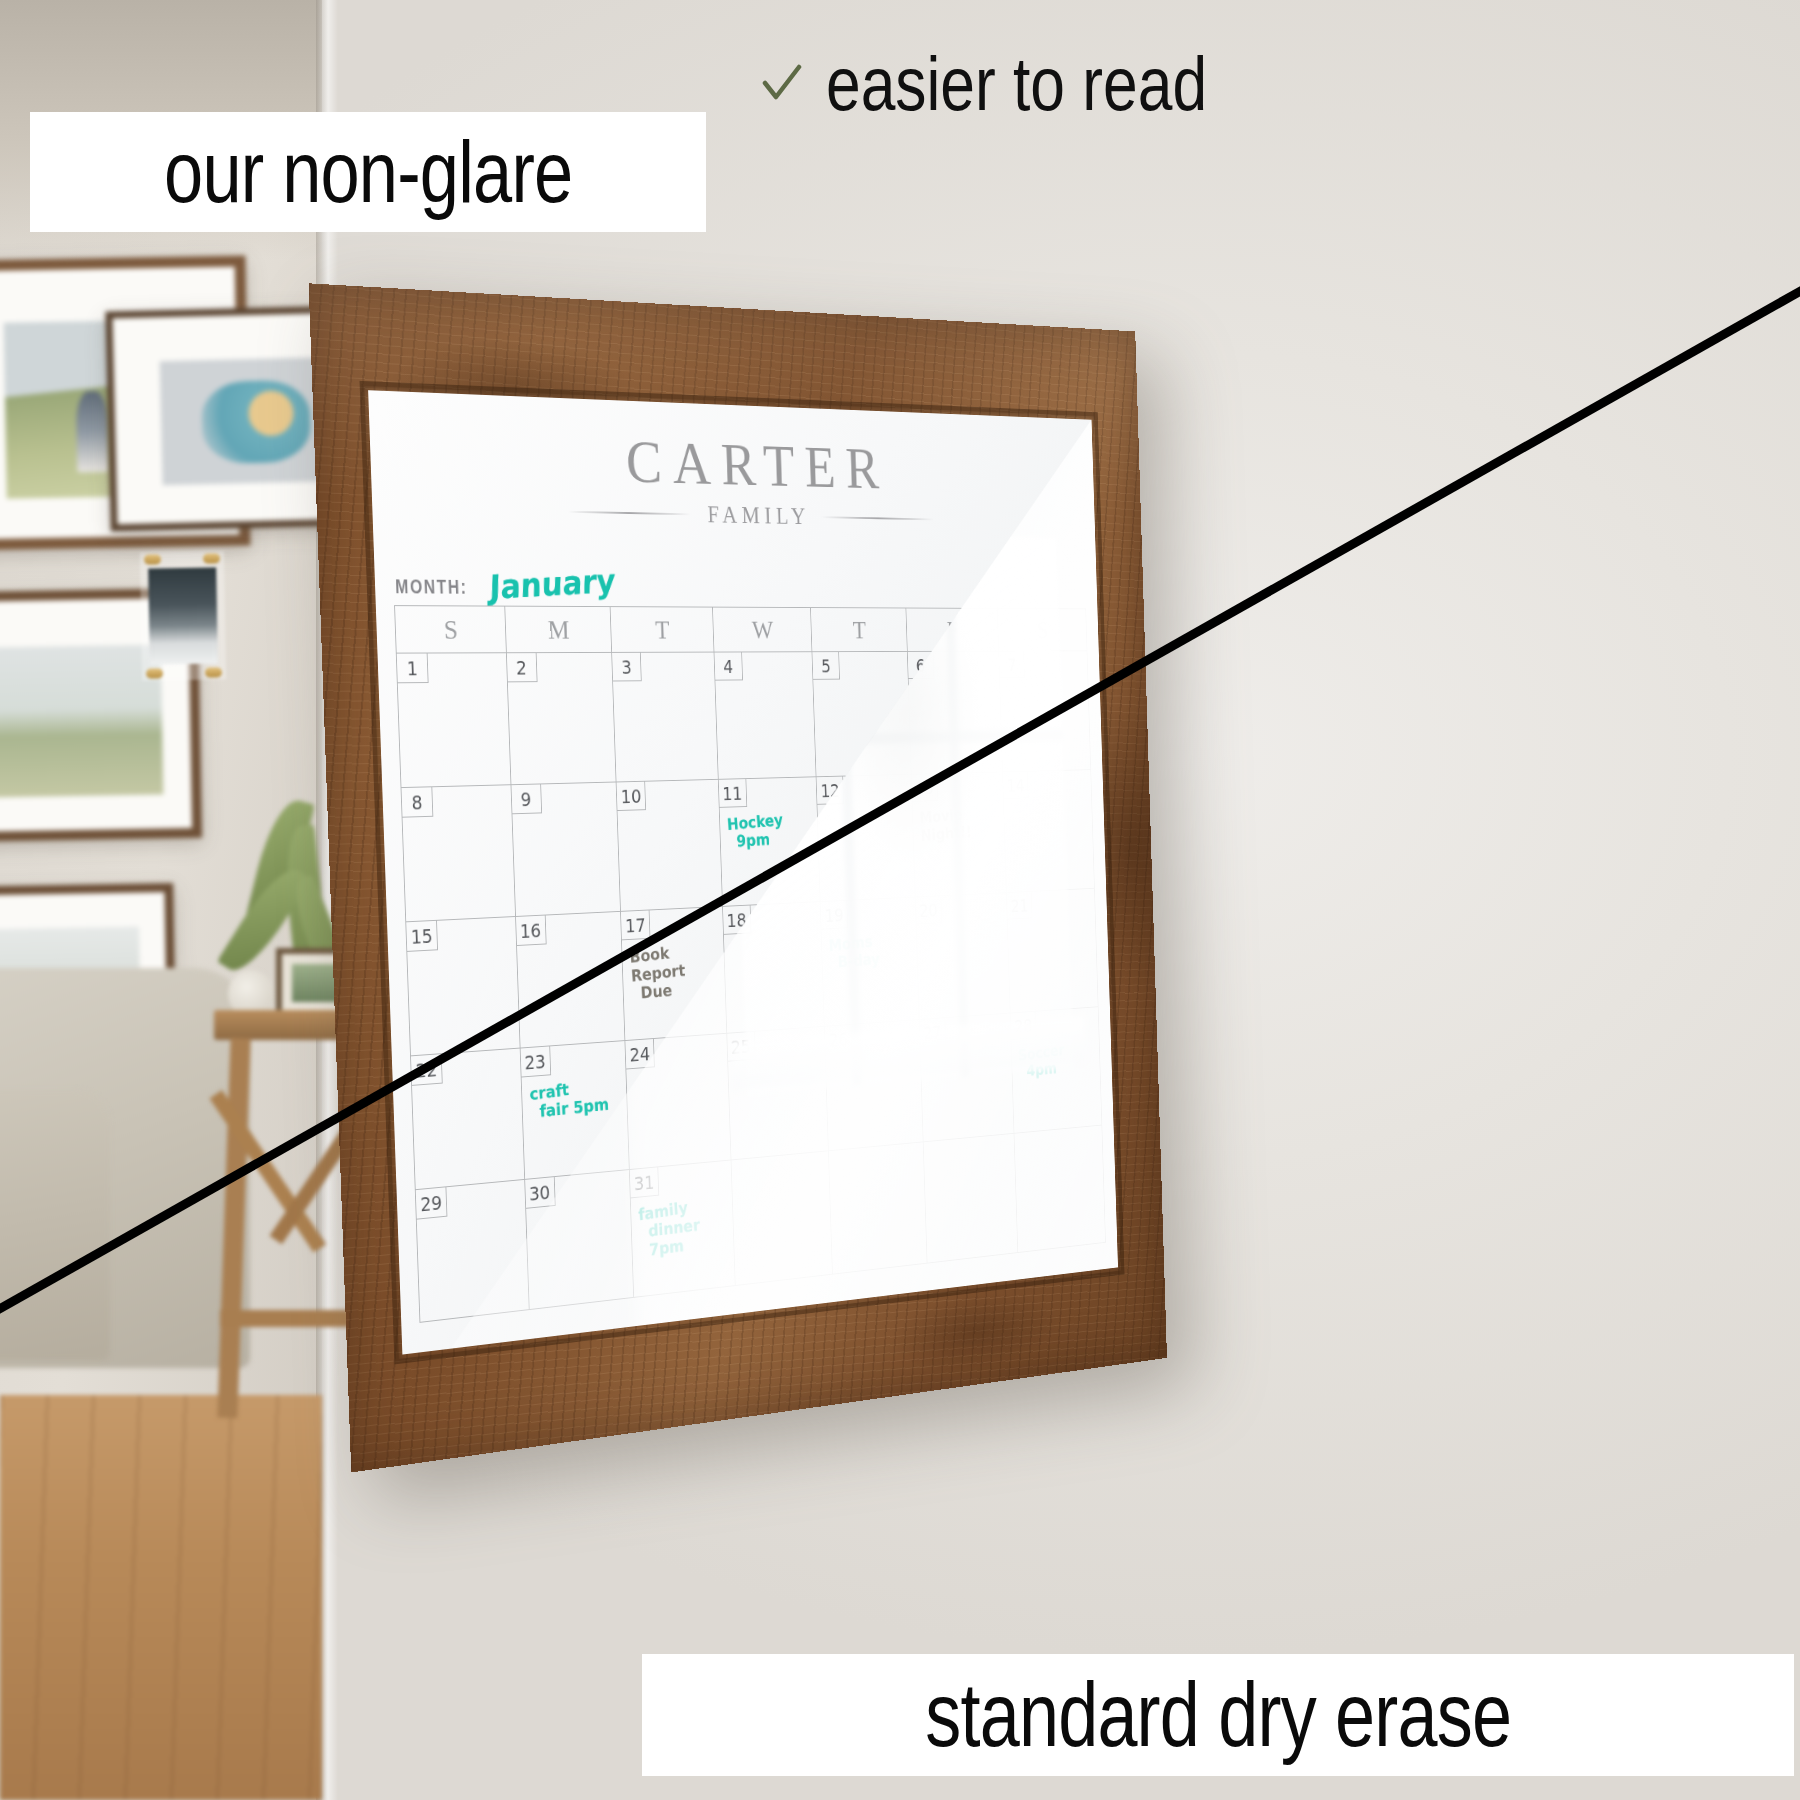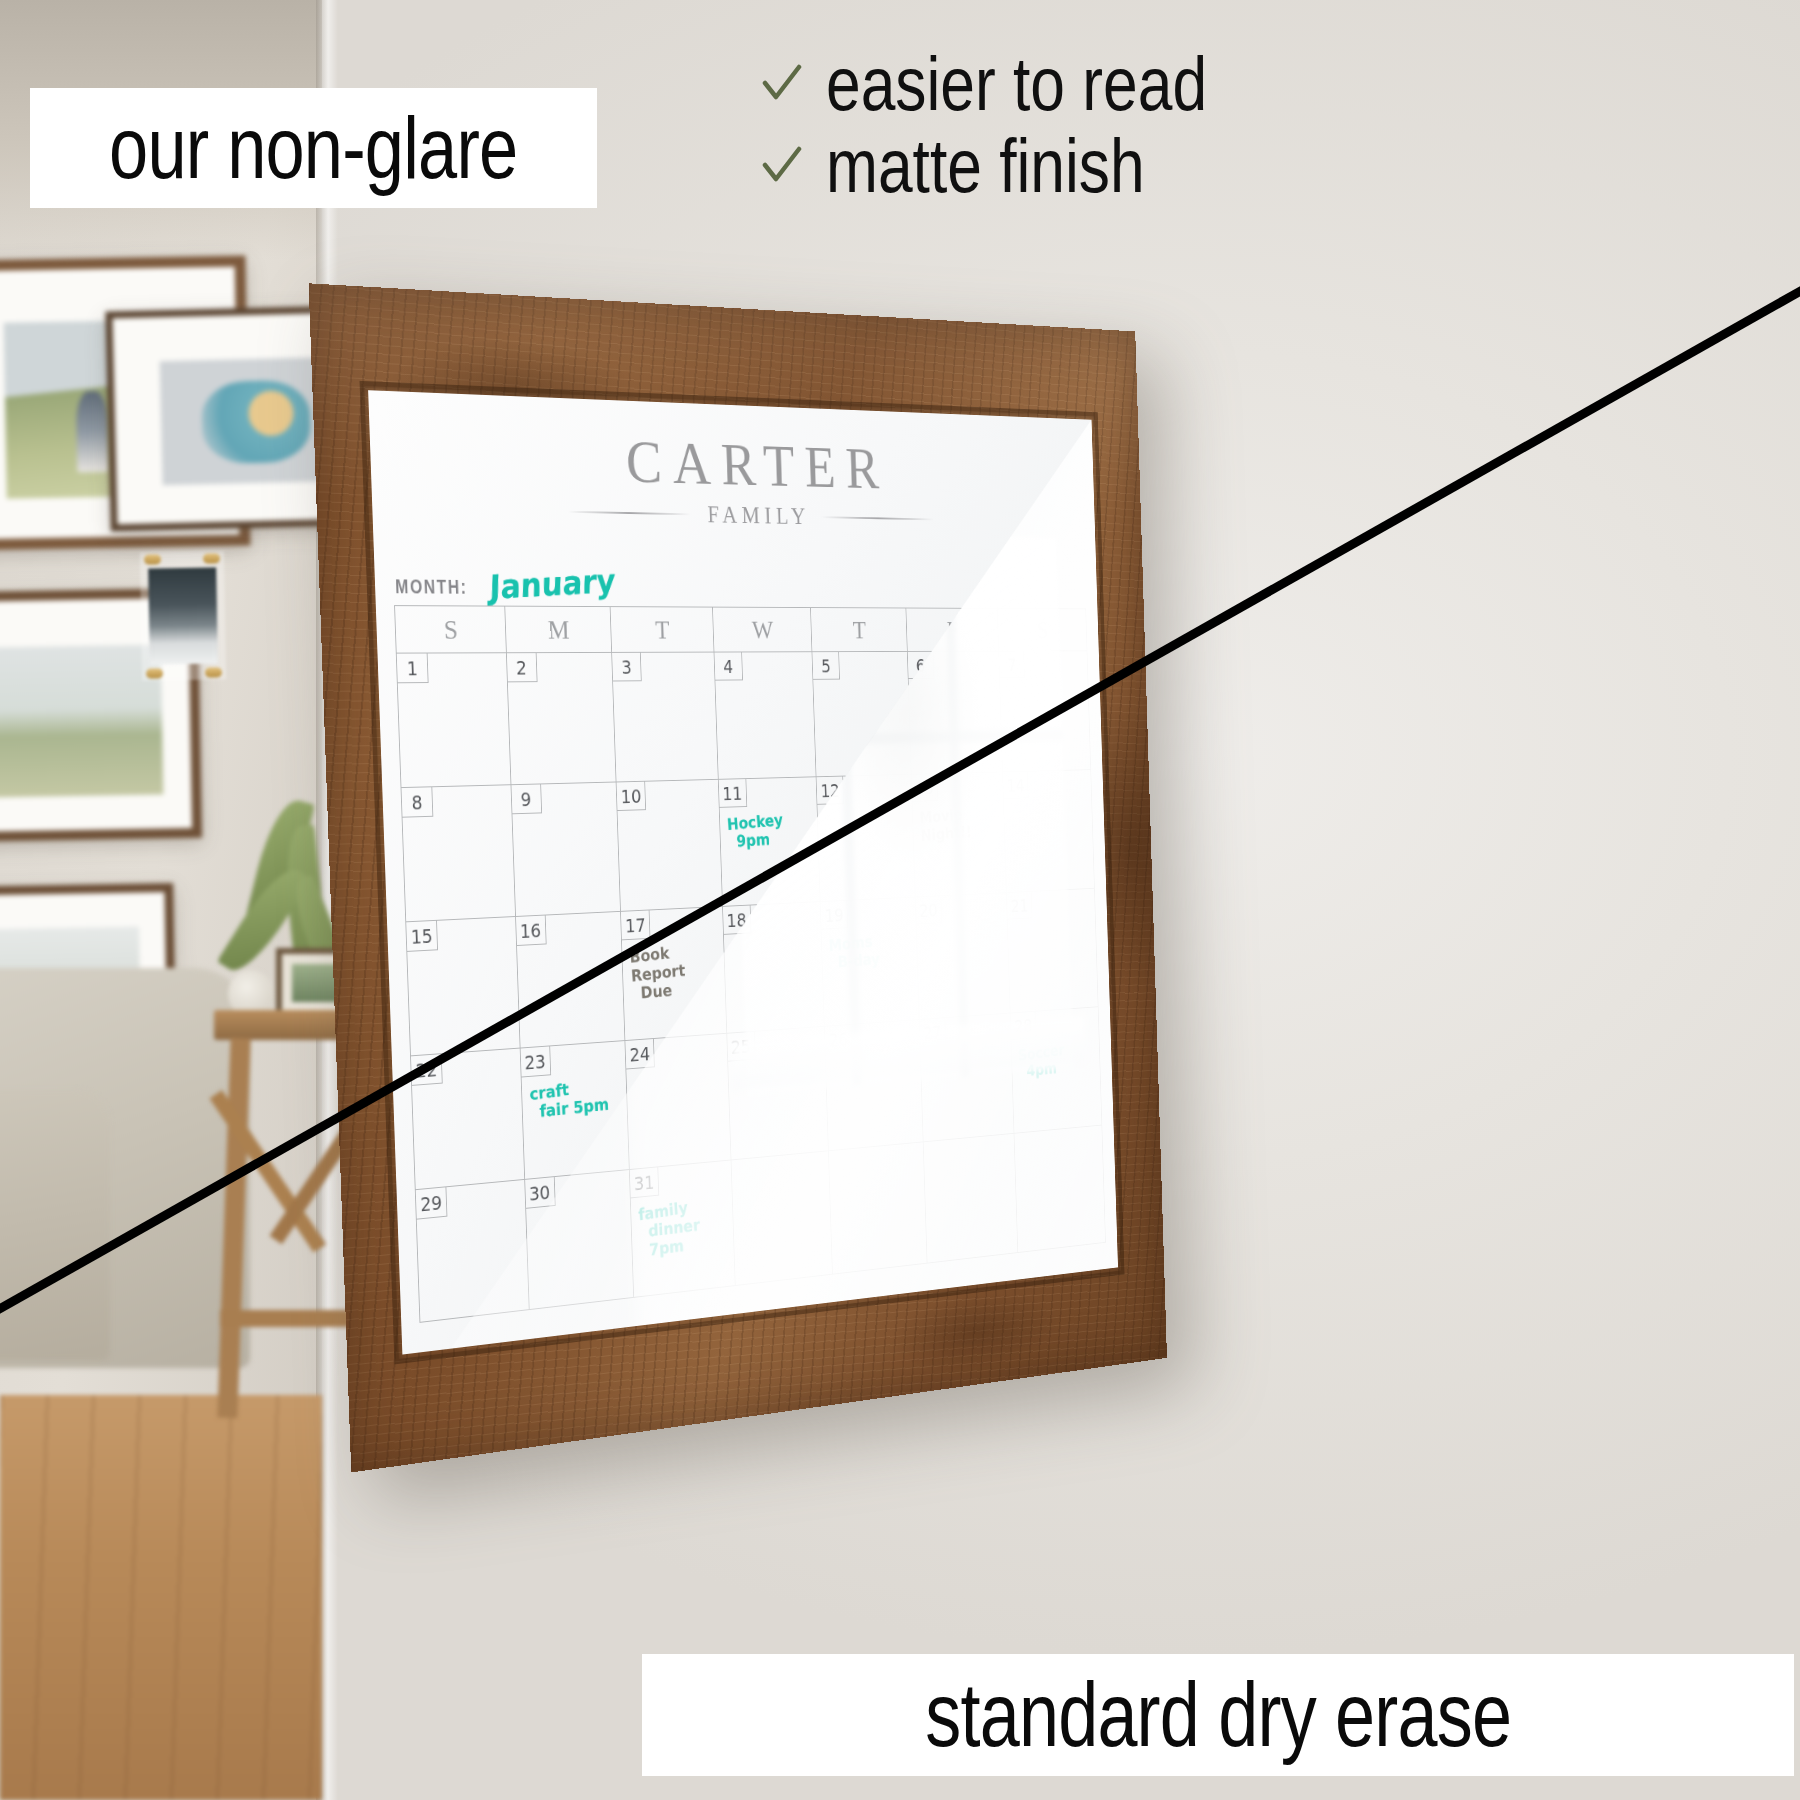--- a/index.html
+++ b/index.html
@@ -257,21 +257,21 @@
   
   .label-box {
     position:absolute; background:#ffffff;
     display:flex; align-items:center; justify-content:center;
   }
   .label-box span {
     font-family:"Liberation Sans Narrow","Liberation Sans",sans-serif;
     color:#0a0a0a; font-weight:400; white-space:nowrap;
     transform:scaleX(.80); transform-origin:center;
   }
-  #label-nonglare { left:30px; top:88px; width:567px; height:120px; }
+  #label-nonglare { left:30px; top:112px; width:676px; height:120px; }
   #label-nonglare span { font-size:88px; letter-spacing:-1px; }
   #label-standard { left:642px; top:1654px; width:1152px; height:122px; }
   #label-standard span { font-size:90px; letter-spacing:-1px; }
 
   #bullets { position:absolute; left:760px; top:42px; width:1010px; }
   .bullet { display:flex; align-items:center; gap:22px; height:82px; }
   .bullet .chk {
     width:44px; height:44px; flex:0 0 44px; position:relative;
   }
   .bullet .chk svg { width:44px; height:44px; display:block; }
@@ -530,21 +530,13 @@
 
 <div id="bullets">
     <div class="bullet">
       <span class="chk">
         <svg viewBox="0 0 44 44">
           <path d="M5 22 L16 36 L39 6" fill="none" stroke="#5d6a45" stroke-width="4.5" stroke-linecap="round" stroke-linejoin="round"></path>
         </svg>
       </span>
       <span class="btext">easier to read</span>
     </div>
-    <div class="bullet">
-      <span class="chk">
-        <svg viewBox="0 0 44 44">
-          <path d="M5 22 L16 36 L39 6" fill="none" stroke="#5d6a45" stroke-width="4.5" stroke-linecap="round" stroke-linejoin="round"></path>
-        </svg>
-      </span>
-      <span class="btext">matte finish</span>
-    </div>
   </div>
 
 </body></html>

